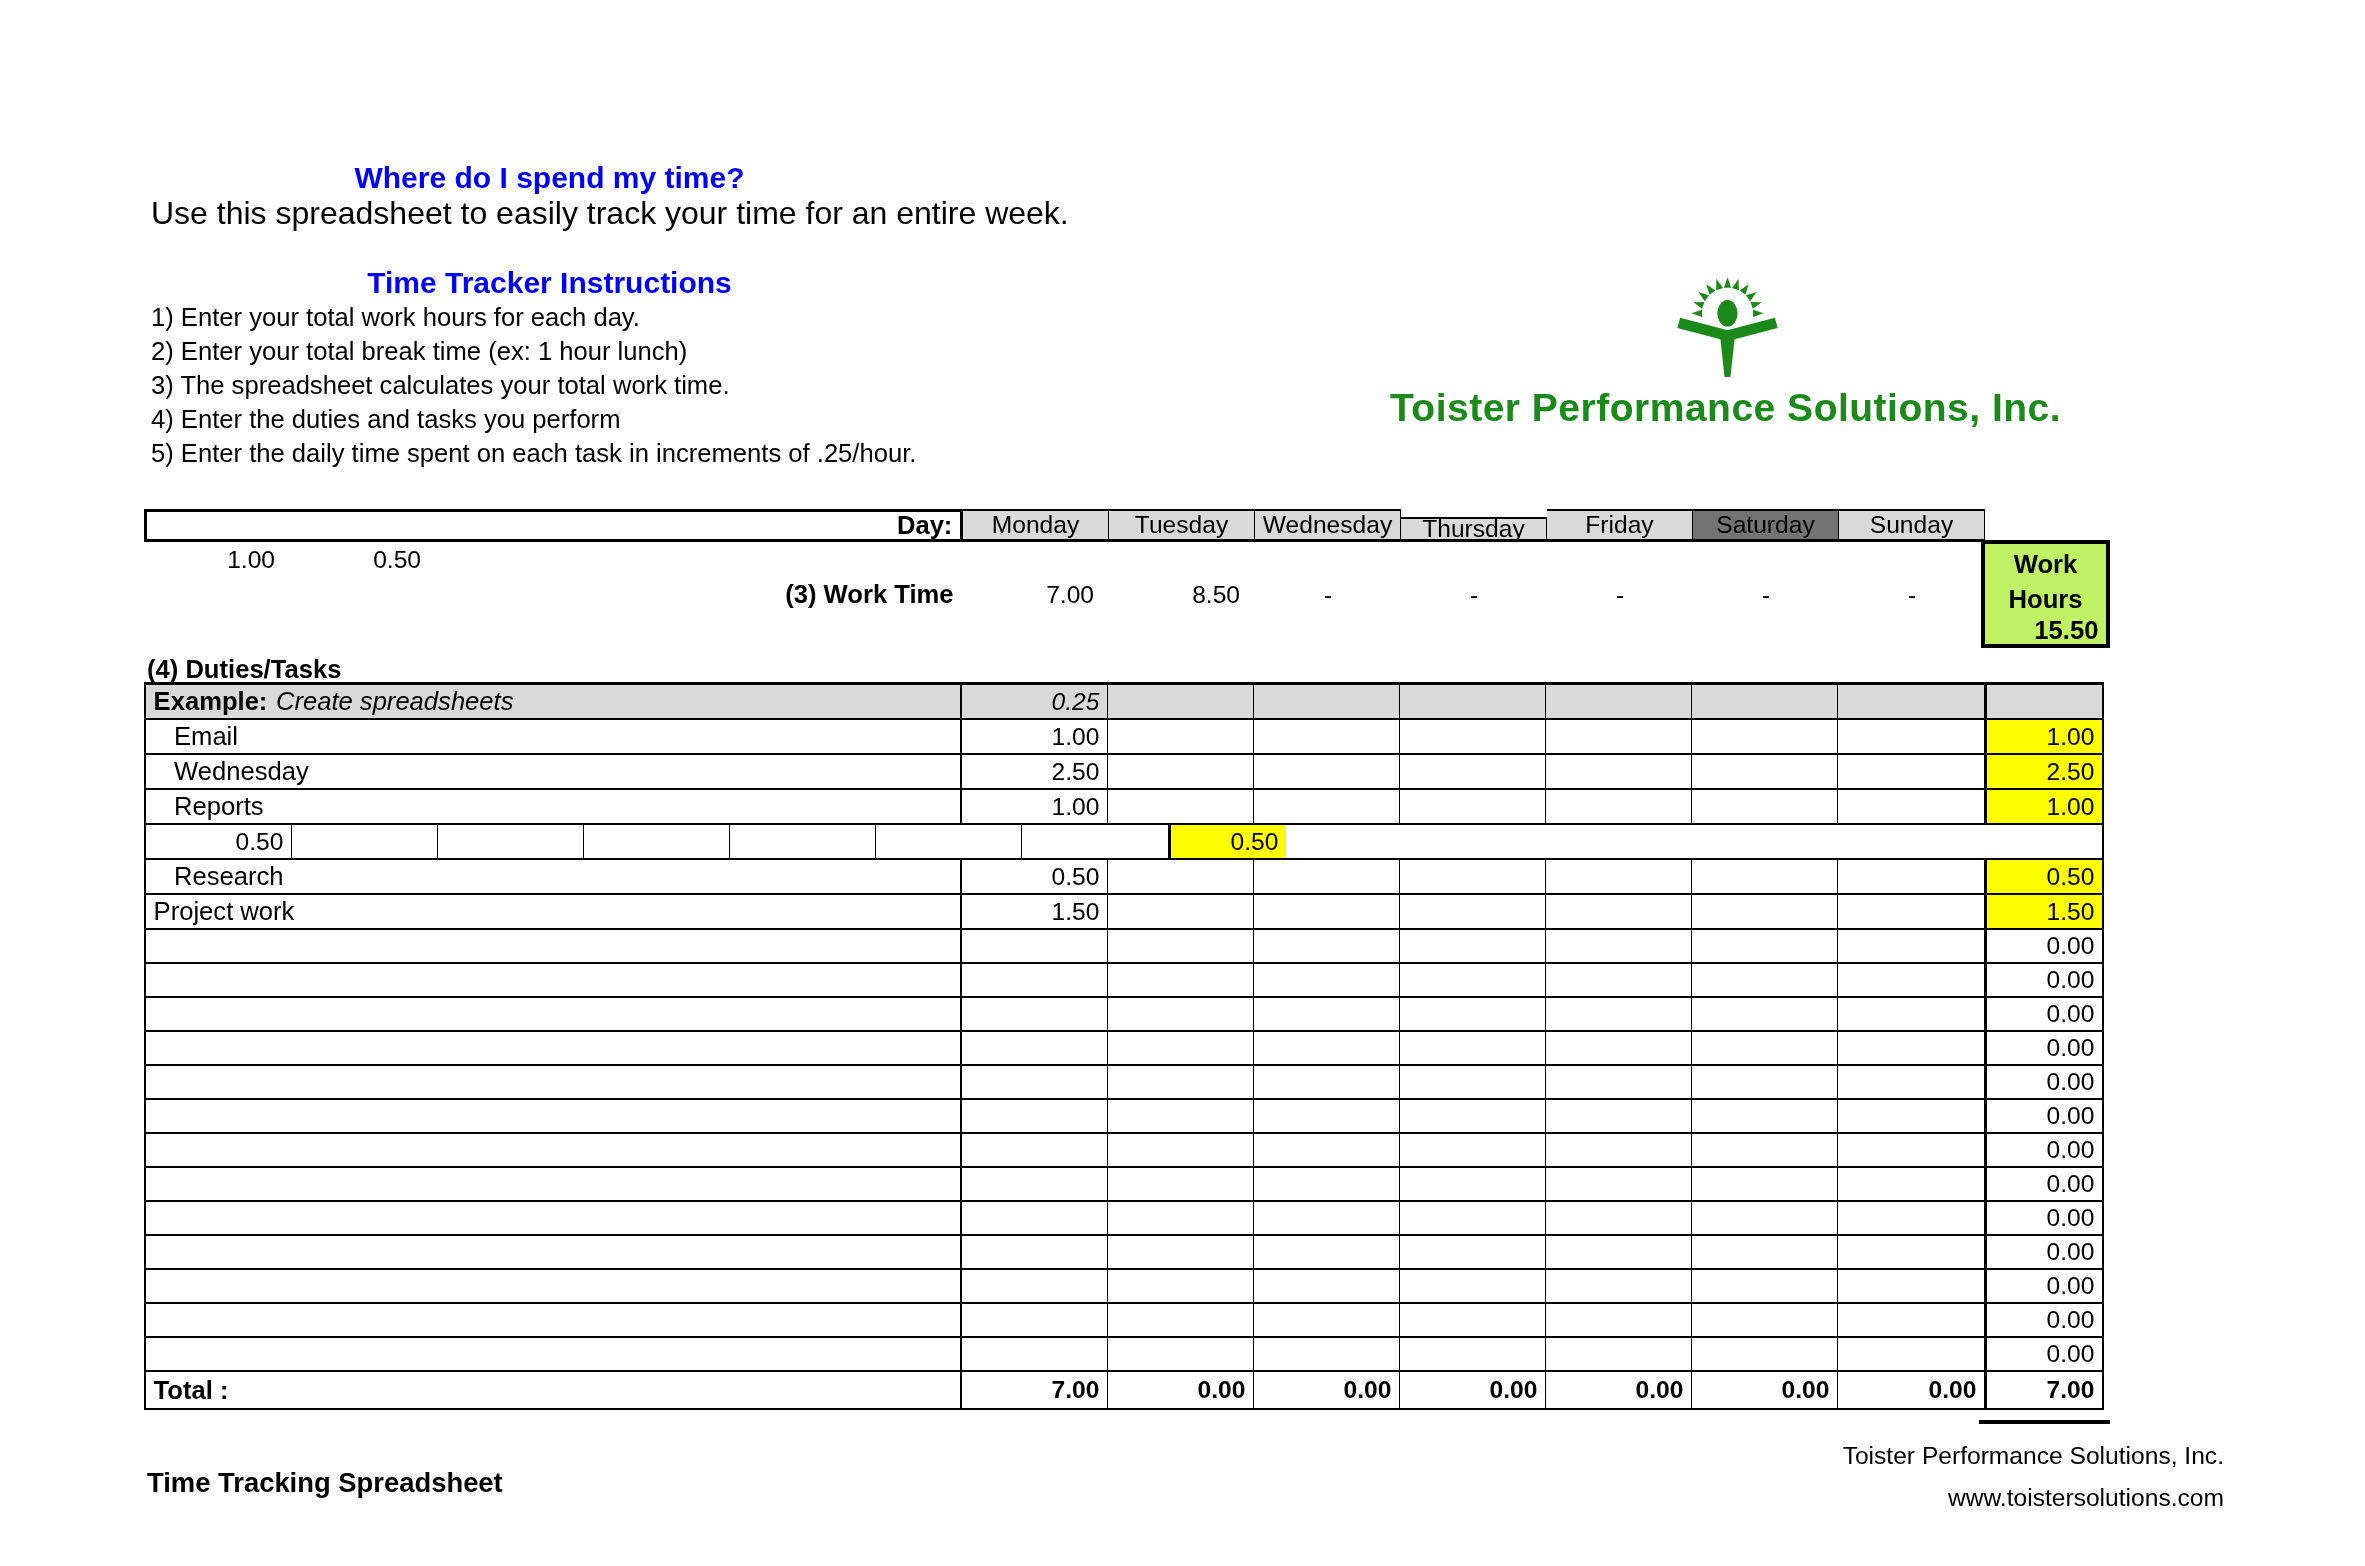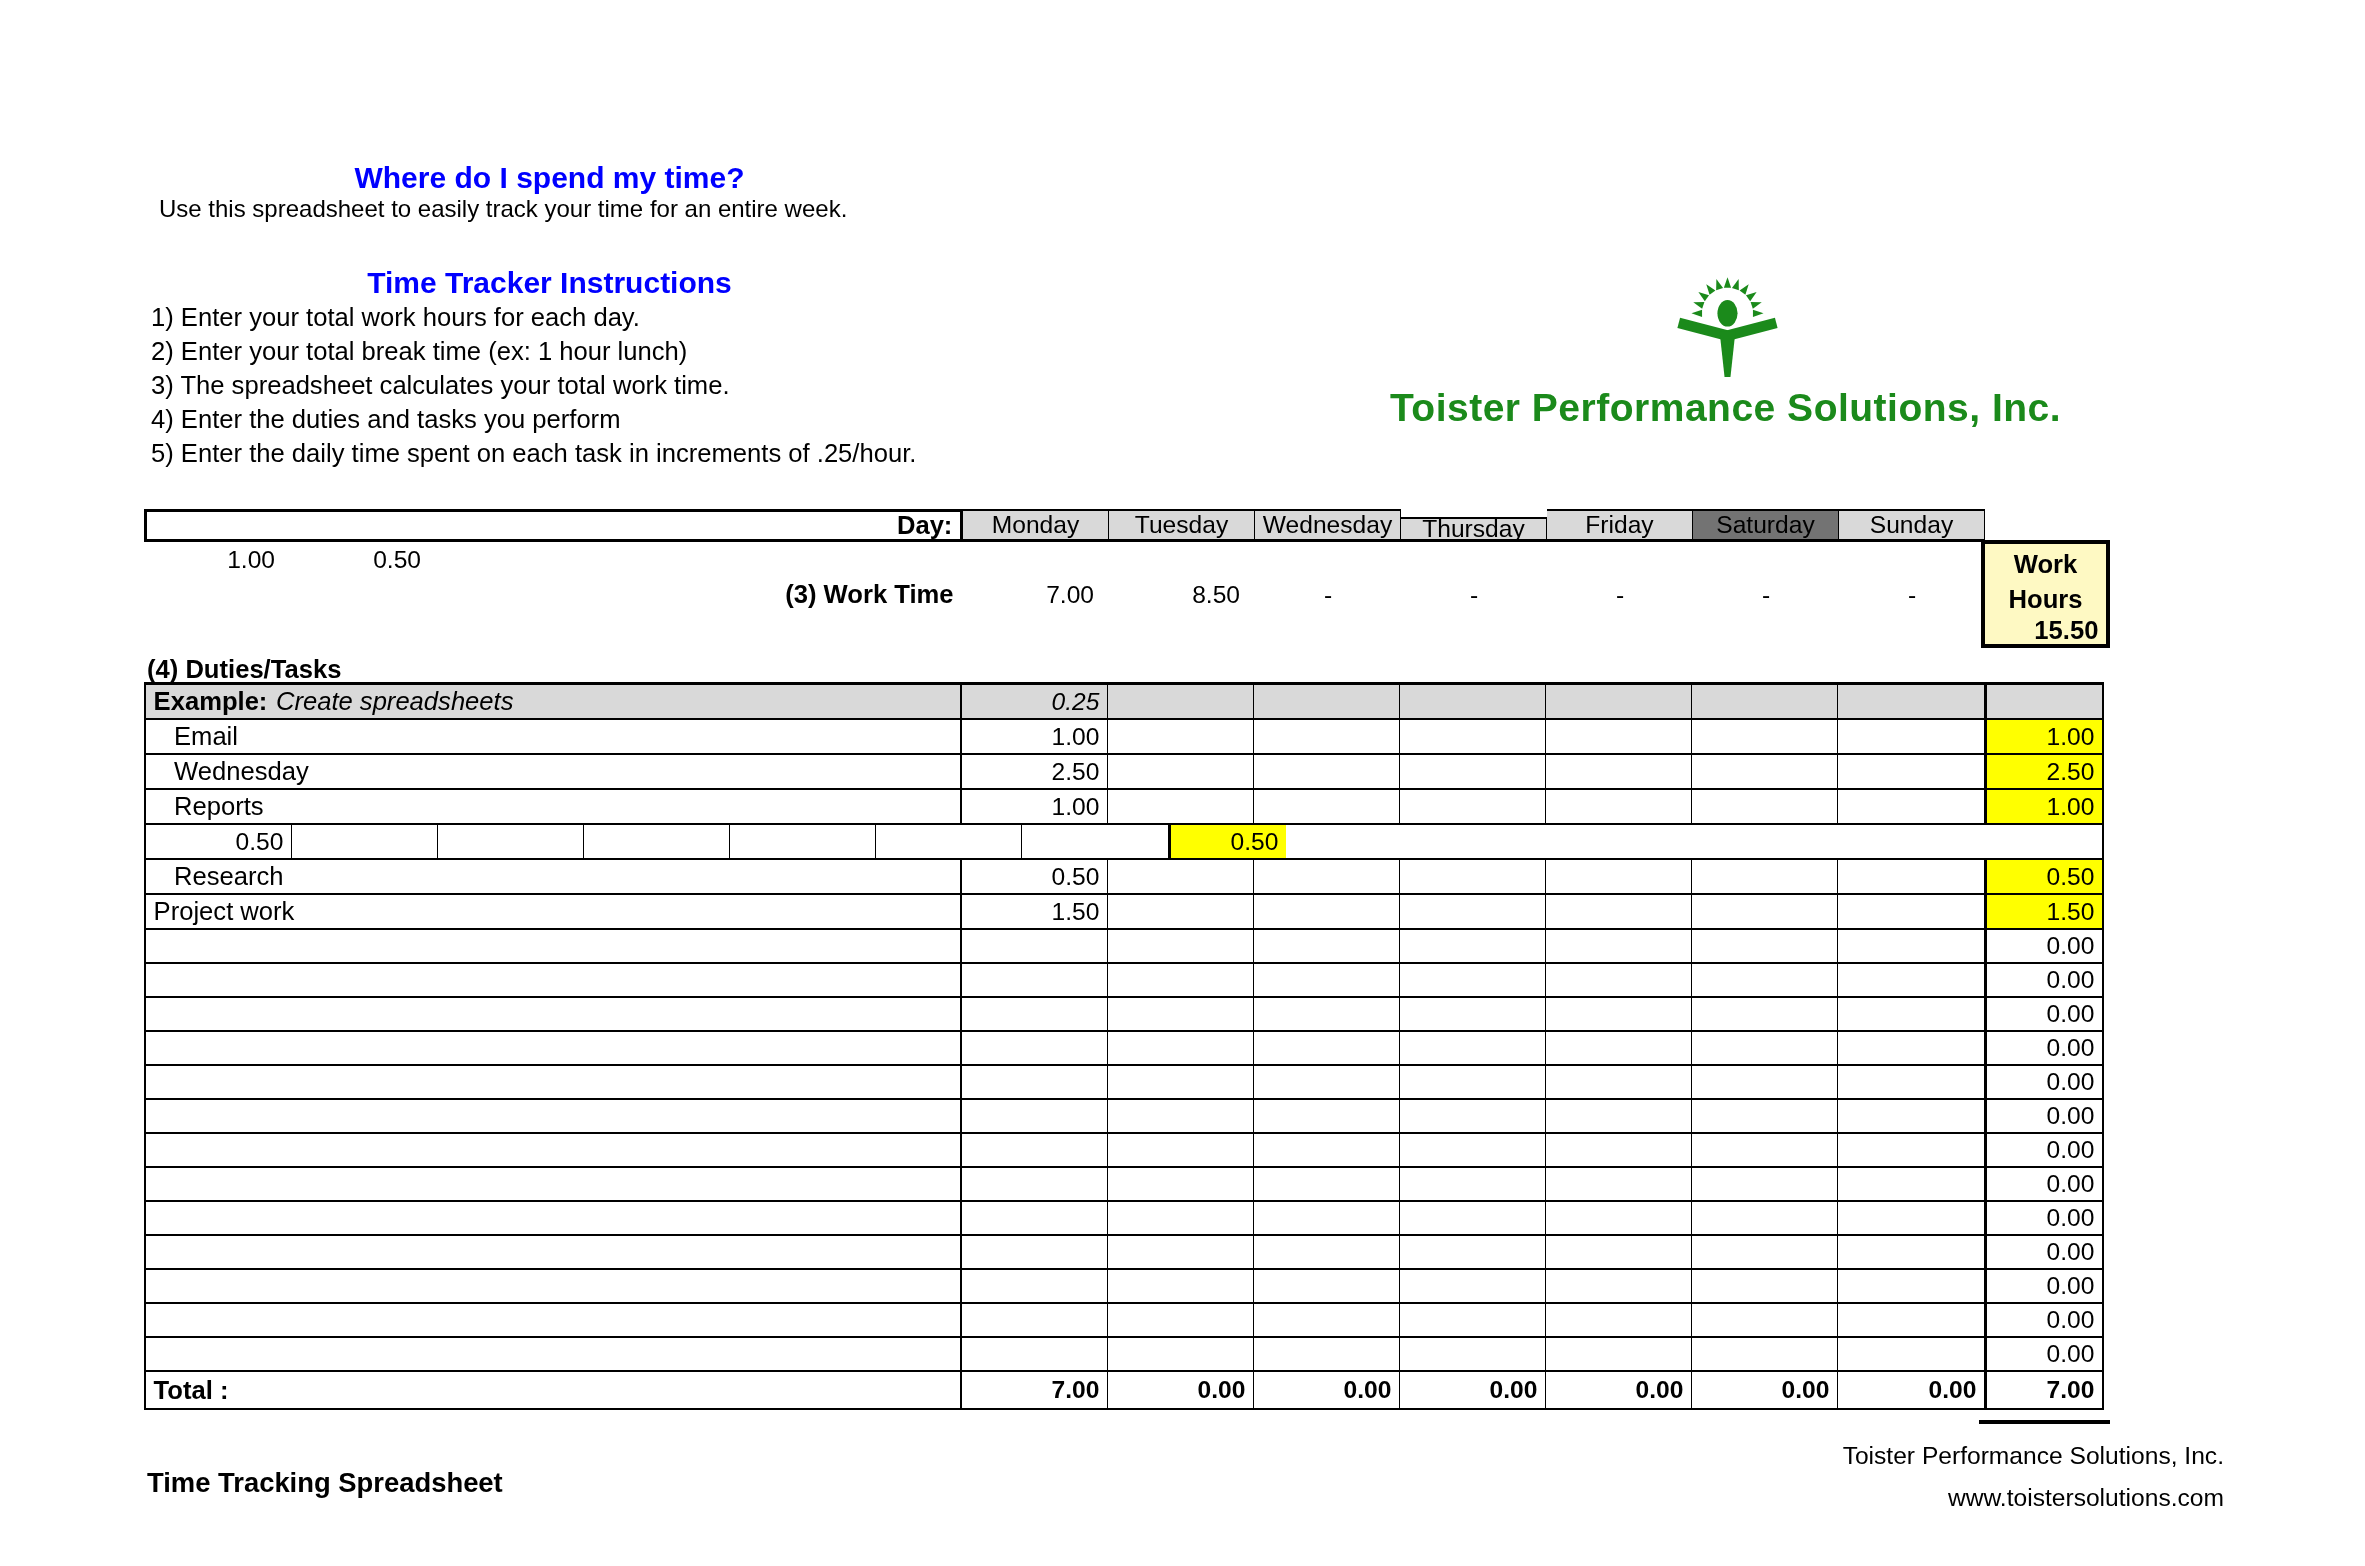--- a/index.html
+++ b/index.html
@@ -2,21 +2,21 @@
 <html style="font-size:15px"><head>
 <meta charset="utf-8">
 <style>
   html,body{margin:0;padding:0;}
   body{
     width:2366px;height:1566px;background:#ffffff;position:relative;
     font-family:"Liberation Sans", sans-serif;color:#000;overflow:hidden;
   }
   .abs{position:absolute;}
   .title{left:237px;top:161px;width:625px;text-align:center;font-size:30px;font-weight:700;}
-  .subtitle{left:151px;top:195px;font-size:24px;margin-left:8px;}
+  .subtitle{left:151px;top:195px;font-size:32px;}
   .instr-title{left:237px;top:266px;width:625px;text-align:center;font-size:30px;font-weight:700;}
   .instr-list{left:151px;top:301px;font-size:25.6px;}
   .instr-item{height:34px;line-height:32px;}
   .logo-icon{left:1662px;top:273px;width:131px;height:106px;}
   .logo-name{left:1363px;top:386px;width:725px;text-align:center;font-size:39px;font-weight:700;letter-spacing:0.5px;}
 
   
   .summary{left:144px;top:509px;}
   .hdr-row{display:flex;height:33px;}
   .hdr-label{box-sizing:border-box;width:819px;border:3.8px solid #000;font-weight:700;font-size:25.6px;
@@ -27,21 +27,21 @@
     justify-content:center;font-size:24.6px;}
   .sum-row{display:flex;height:35px;}
   .sum-label{box-sizing:border-box;width:819px;font-weight:700;font-size:25.6px;display:flex;
     align-items:center;justify-content:flex-end;padding-right:9.5px;}
   .sum-val{box-sizing:border-box;width:146px;font-size:24.6px;display:flex;align-items:center;
     justify-content:flex-end;padding-right:15px;}
   .sum-val.dash{justify-content:center;padding-right:0;}
 
   
   .whbox{left:1981px;top:540px;width:129px;height:108px;border:4.7px solid #000;box-sizing:border-box;
-    font-weight:700;font-size:25.6px;background:#fef9c3;}
+    font-weight:700;font-size:25.6px;background:#bef264;}
   .wh-line{text-align:center;margin-top:4.7px;height:31px;line-height:31px;}
   .wh-total{text-align:right;padding-right:7.6px;height:31px;line-height:31px;}
 
   
   .duties-label{left:147px;top:655px;font-size:25.6px;font-weight:700;}
   .duties{left:144px;top:682px;width:1960px;box-sizing:border-box;border:2.8px solid #000;border-top-width:3.8px;background:#fff;}
   .d-row{display:flex;height:35px;border-bottom:2.8px solid #000;box-sizing:border-box;}
   .d-row.empty{height:34px;}
   .d-row.totalr{height:36px;border-bottom:0;}
   .d-desc{box-sizing:border-box;width:816px;border-right:2.8px solid #000;font-size:25.6px;display:flex;

